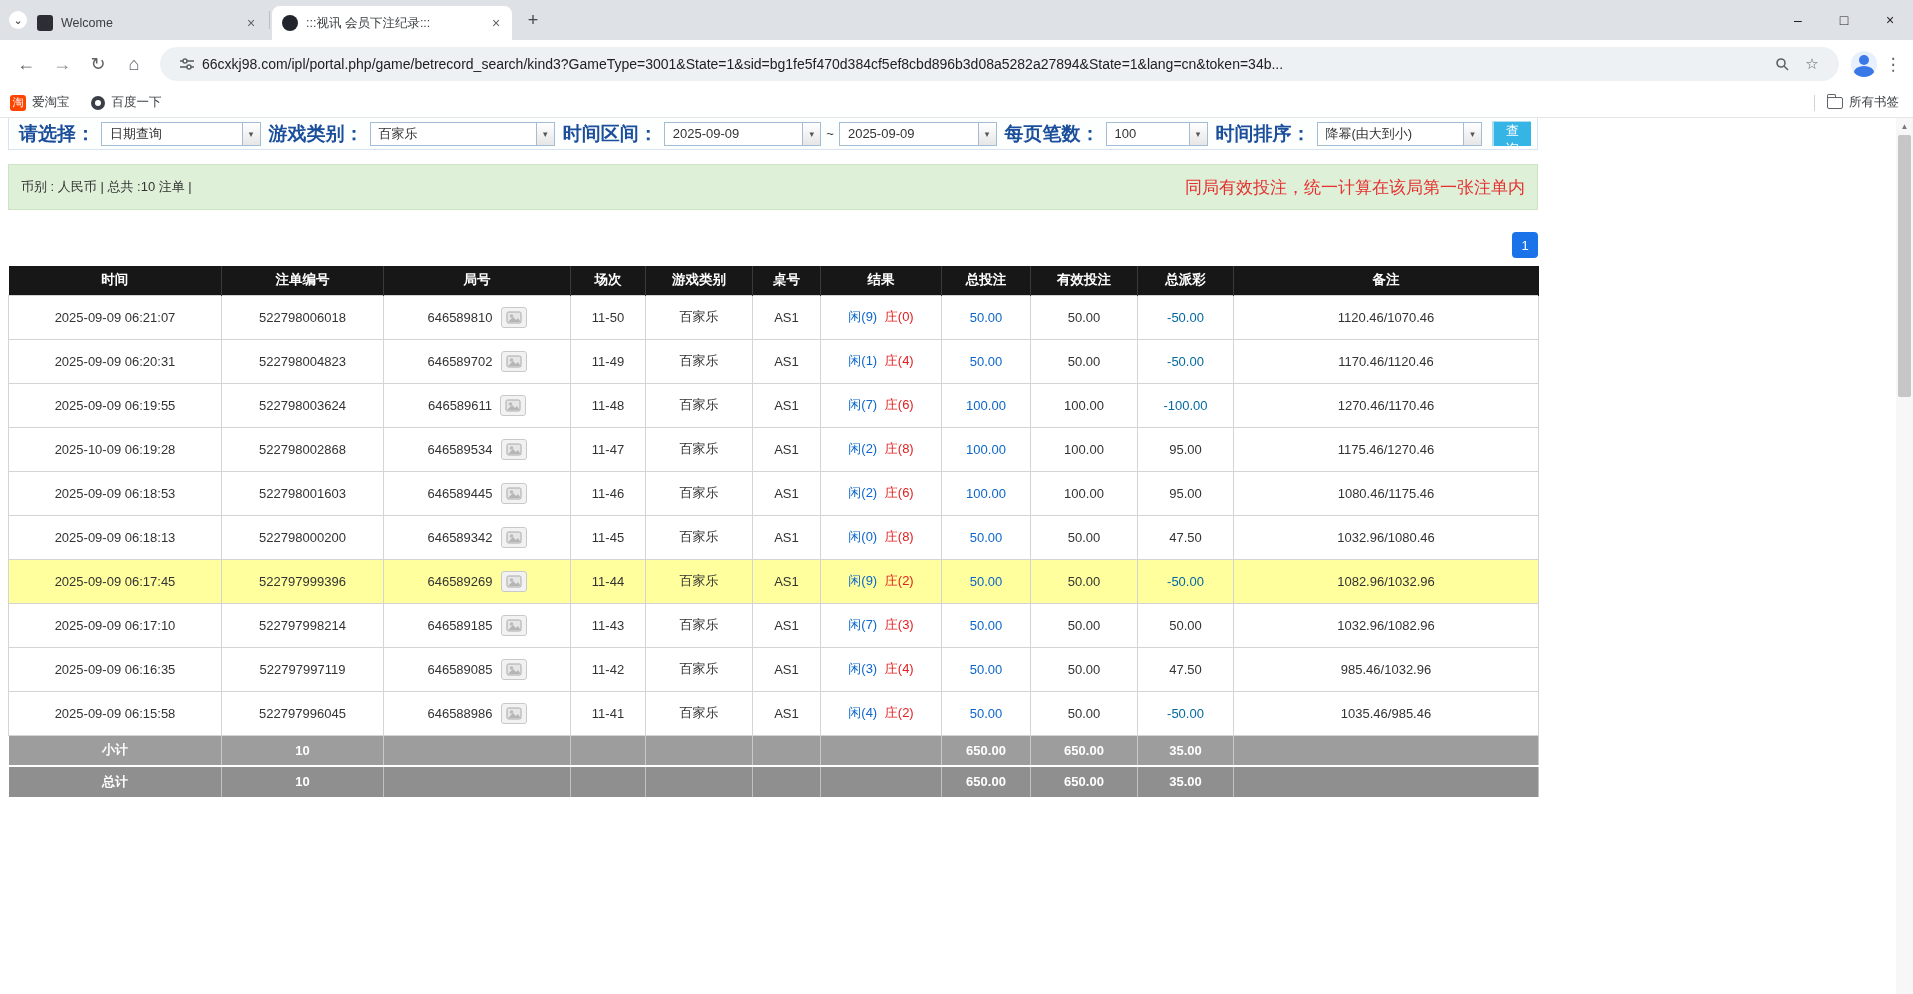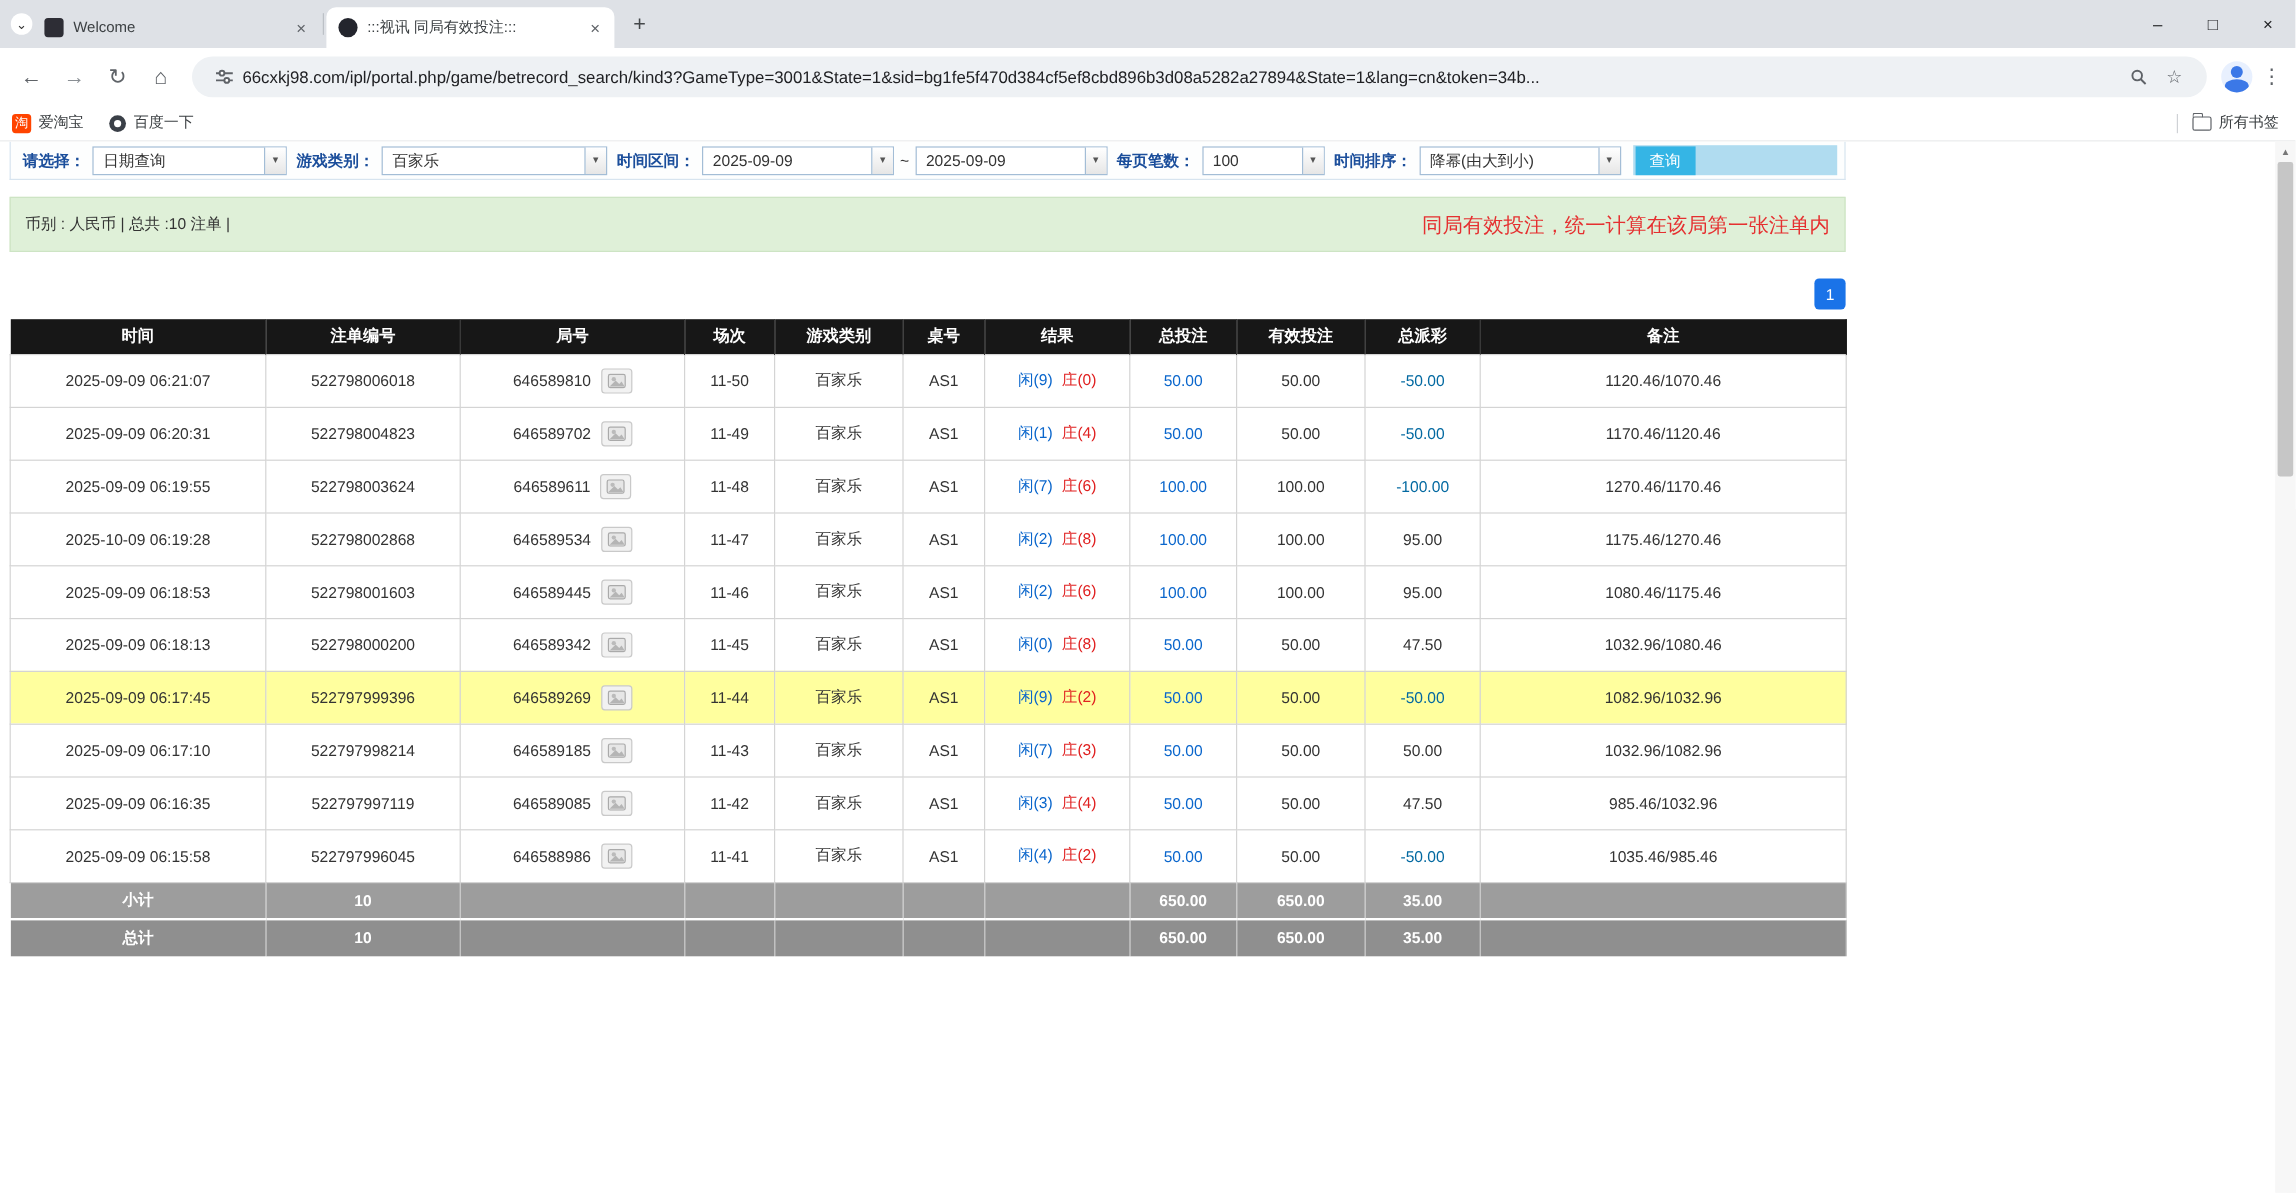--- a/index.html
+++ b/index.html
@@ -52,21 +52,21 @@
   .bm-sep { width:1px; height:16px; background:#cfd2d6; margin-right:12px; }
   .folder-ico { width:16px; height:12px; border:1.5px solid #5f6368; border-radius:2px; position:relative; margin-right:6px; }
   .folder-ico::before { content:""; position:absolute; top:-4px; left:-1px; width:7px; height:3px;
     border:1.5px solid #5f6368; border-bottom:none; border-radius:2px 2px 0 0; }
 
   
   .page { position:relative; height:876px; background:#fff; overflow:hidden; }
 
   .filterbar { width:1530px; margin-left:8px; display:flex; align-items:center; padding:3px 6px 3px 10px;
     border:1px solid #d7e4ef; border-top:none; background:#fdfefe; height:32px; }
-  .flabel { font-size:13px; font-weight:bold; color:#1b4e9b; margin:0 6px 0 8px; white-space:nowrap; }
+  .flabel { font-size:19px; font-weight:bold; color:#1b4e9b; margin:0 6px 0 8px; white-space:nowrap; }
   .combo { height:24px; background:#fff; border:1px solid #a3bdd6; display:flex; align-items:stretch; }
   .combo .combo-text { padding:0 8px; font-size:13px; color:#333; display:flex; align-items:center; white-space:nowrap; overflow:hidden; }
   .combo .combo-arrow { width:18px; border-left:1px solid #a3bdd6; background:linear-gradient(#ffffff,#e6e6e6);
     display:flex; align-items:center; justify-content:center; font-size:9px; color:#555; cursor:pointer; }
   .w140 { width:162px; } .w188 { width:188px; } .w160 { width:160px; } .w105 { width:102px;gap:46px; } .w168 { width:168px; }
   .combo .combo-text { flex:1; }
   .tilde { font-size:13px; color:#333; margin:0 5px; }
   .filter-right { flex:1; align-self:stretch; background:#b0dcf0; display:flex; align-items:center; margin-left:10px; }
   .query-btn { background:#35b5e5; border:none; color:#fff; font-size:13px; height:24px; padding:0 12px;
     margin-left:2px; cursor:pointer; font-family:inherit; }
@@ -109,21 +109,21 @@
 <div class="tabstrip">
   <div class="tab-search">⌄</div>
   <div class="tab">
     <span class="fav sq"></span>
     <span class="t-title">Welcome</span>
     <span class="t-close">×</span>
   </div>
   <div class="tab-sep"></div>
   <div class="tab active">
     <span class="fav ci"></span>
-    <span class="t-title">:::视讯 同局有效投注:::</span>
+    <span class="t-title">:::视讯 会员下注纪录:::</span>
     <span class="t-close">×</span>
   </div>
   <div class="newtab-btn">+</div>
   <div class="win-controls">
     <div class="win-btn">–</div>
     <div class="win-btn">□</div>
     <div class="win-btn">×</div>
   </div>
 </div>
 

